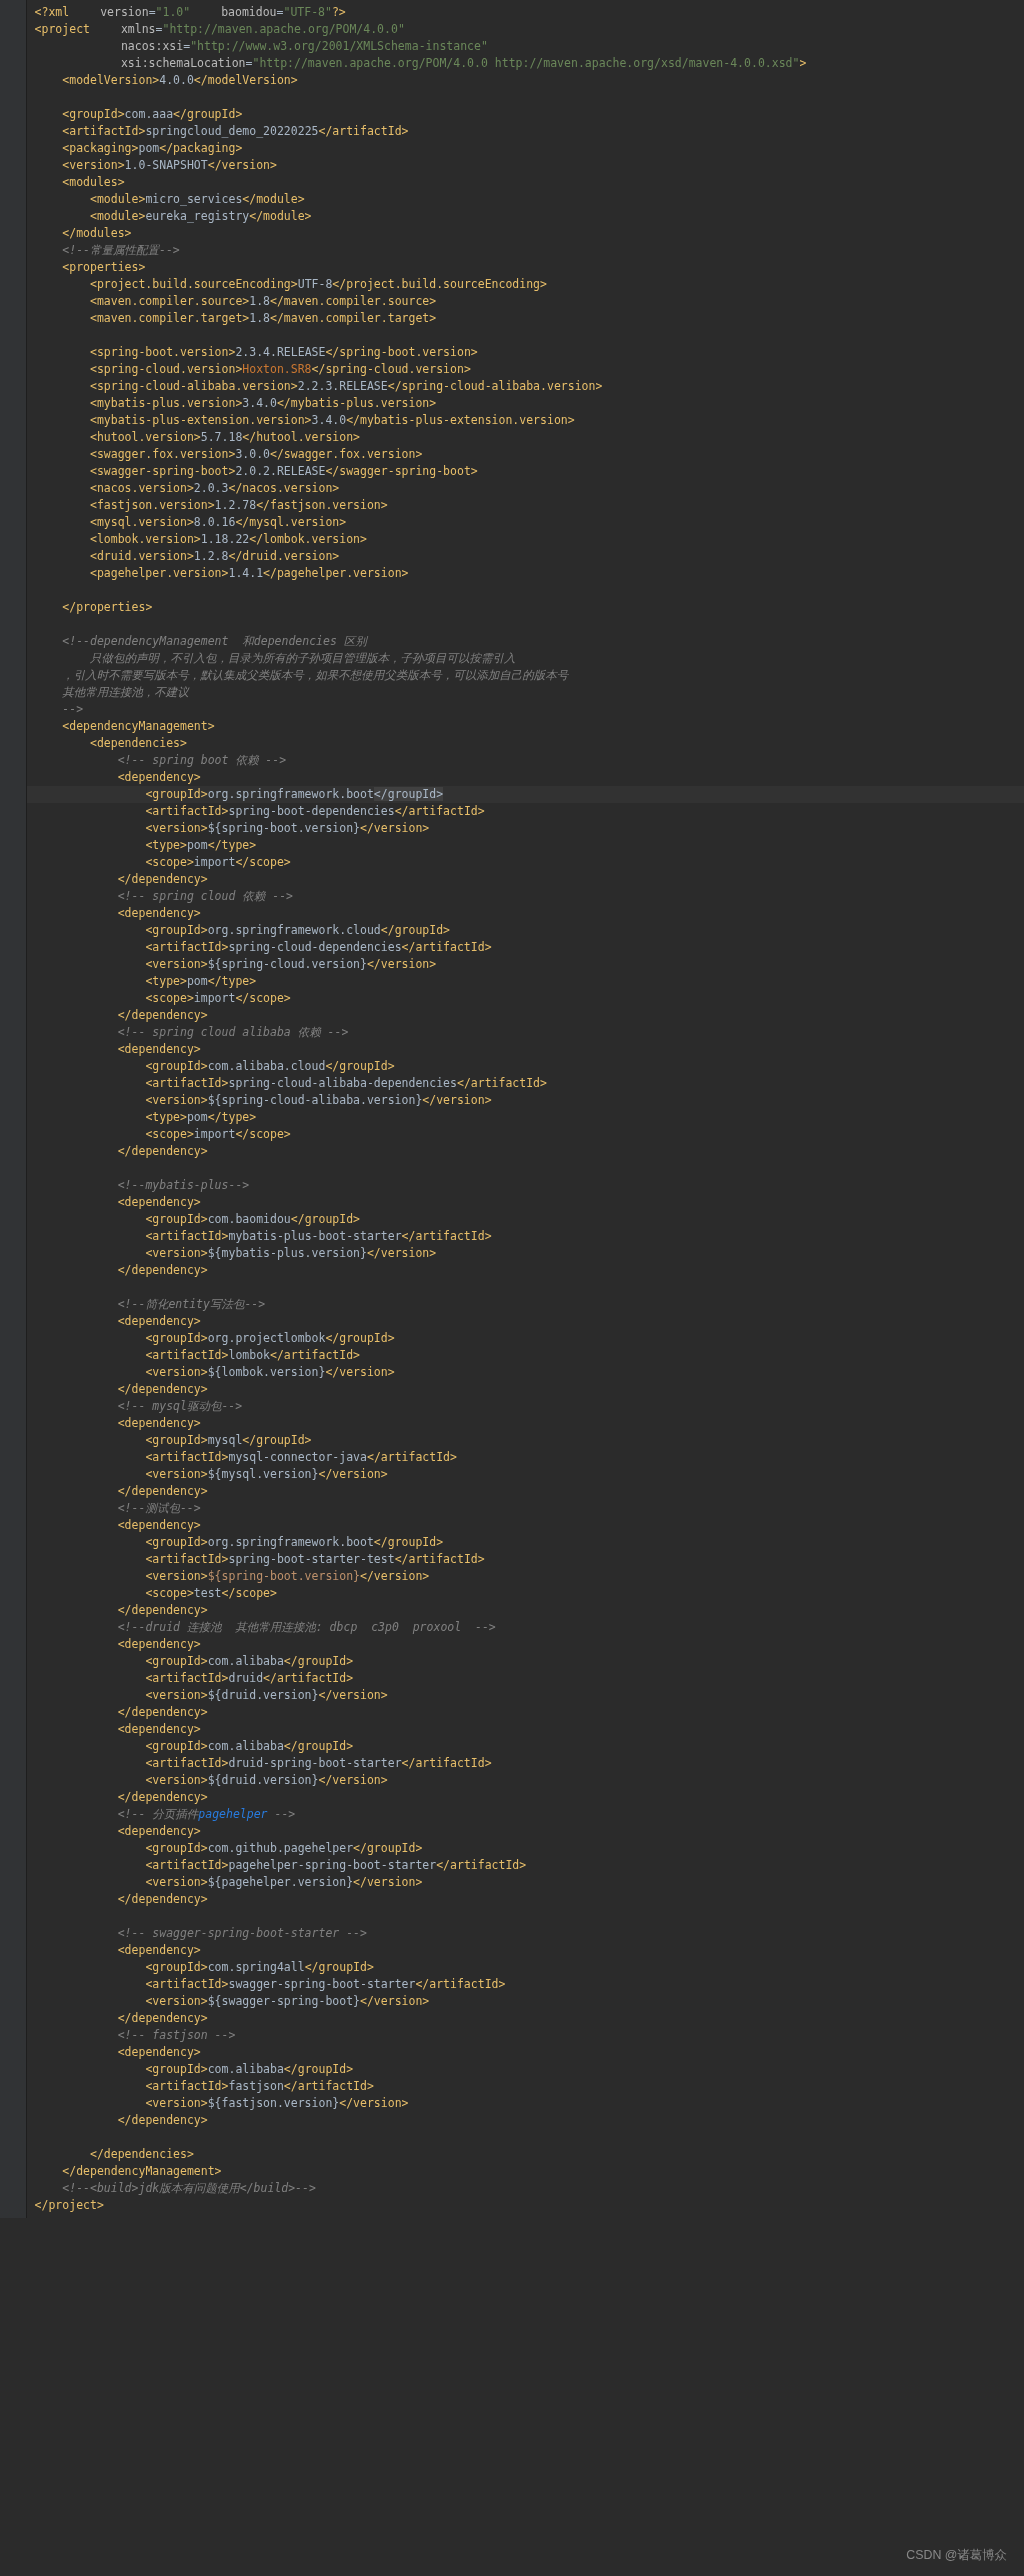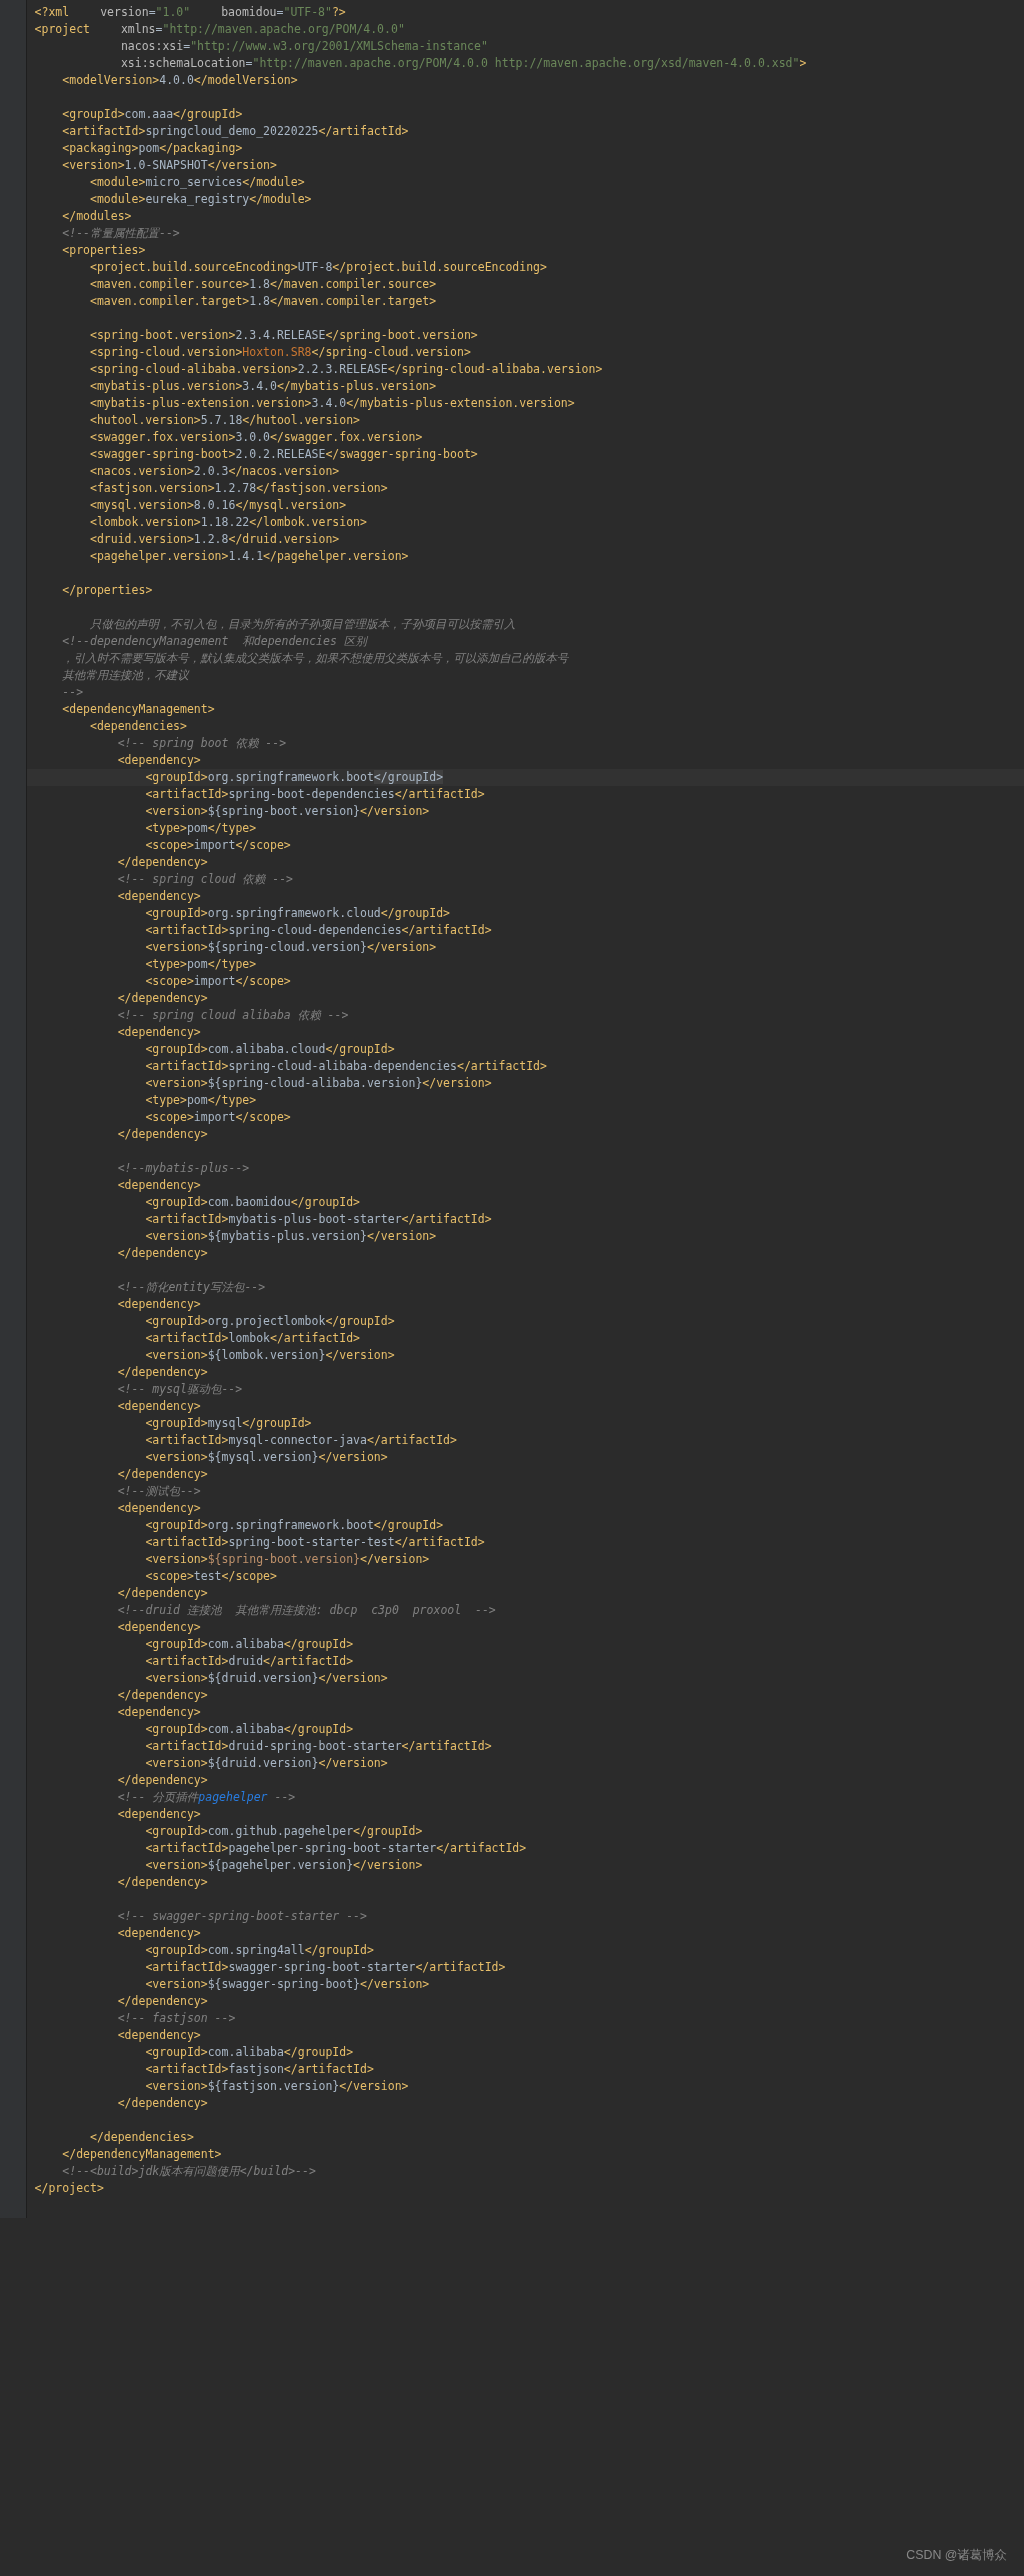--- a/index.html
+++ b/index.html
@@ -191,20 +191,21 @@
     <div class="line"><span class="tag">&lt;?xml</span> <span class="attr-name">version</span>=<span class="attr-val">"1.0"</span> <span class="attr-name">baomidou</span>=<span class="attr-val">"UTF-8"</span><span class="tag">?&gt;</span></div>
     <div class="line"><span class="tag">&lt;project</span> <span class="attr-name">xmlns</span>=<span class="attr-val">"http://maven.apache.org/POM/4.0.0"</span></div>
     <div class="line">         <span class="attr-name">nacos:xsi</span>=<span class="attr-val">"http://www.w3.org/2001/XMLSchema-instance"</span></div>
     <div class="line">         <span class="attr-name">xsi:schemaLocation</span>=<span class="attr-val">"http://maven.apache.org/POM/4.0.0 http://maven.apache.org/xsd/maven-4.0.0.xsd"</span><span class="tag">&gt;</span></div>
     <div class="line">    <span class="tag">&lt;modelVersion&gt;</span>4.0.0<span class="tag">&lt;/modelVersion&gt;</span></div>
     <div class="line"></div>
     <div class="line">    <span class="tag">&lt;groupId&gt;</span>com.aaa<span class="tag">&lt;/groupId&gt;</span></div>
     <div class="line">    <span class="tag">&lt;artifactId&gt;</span>springcloud_demo_20220225<span class="tag">&lt;/artifactId&gt;</span></div>
     <div class="line">    <span class="tag">&lt;packaging&gt;</span>pom<span class="tag">&lt;/packaging&gt;</span></div>
     <div class="line">    <span class="tag">&lt;version&gt;</span>1.0-SNAPSHOT<span class="tag">&lt;/version&gt;</span></div>
+    <div class="line">    <span class="tag">&lt;modules&gt;</span></div>
     <div class="line">        <span class="tag">&lt;module&gt;</span>micro_services<span class="tag">&lt;/module&gt;</span></div>
     <div class="line">        <span class="tag">&lt;module&gt;</span>eureka_registry<span class="tag">&lt;/module&gt;</span></div>
     <div class="line">    <span class="tag">&lt;/modules&gt;</span></div>
     <div class="line">    <span class="comment">&lt;!--常量属性配置--&gt;</span></div>
     <div class="line">    <span class="tag">&lt;properties&gt;</span></div>
     <div class="line">        <span class="tag">&lt;project.build.sourceEncoding&gt;</span>UTF-8<span class="tag">&lt;/project.build.sourceEncoding&gt;</span></div>
     <div class="line">        <span class="tag">&lt;maven.compiler.source&gt;</span>1.8<span class="tag">&lt;/maven.compiler.source&gt;</span></div>
     <div class="line">        <span class="tag">&lt;maven.compiler.target&gt;</span>1.8<span class="tag">&lt;/maven.compiler.target&gt;</span></div>
     <div class="line"></div>
     <div class="line">        <span class="tag">&lt;spring-boot.version&gt;</span>2.3.4.RELEASE<span class="tag">&lt;/spring-boot.version&gt;</span></div>
@@ -217,22 +218,22 @@
     <div class="line">        <span class="tag">&lt;swagger-spring-boot&gt;</span>2.0.2.RELEASE<span class="tag">&lt;/swagger-spring-boot&gt;</span></div>
     <div class="line">        <span class="tag">&lt;nacos.version&gt;</span>2.0.3<span class="tag">&lt;/nacos.version&gt;</span></div>
     <div class="line">        <span class="tag">&lt;fastjson.version&gt;</span>1.2.78<span class="tag">&lt;/fastjson.version&gt;</span></div>
     <div class="line">        <span class="tag">&lt;mysql.version&gt;</span>8.0.16<span class="tag">&lt;/mysql.version&gt;</span></div>
     <div class="line">        <span class="tag">&lt;lombok.version&gt;</span>1.18.22<span class="tag">&lt;/lombok.version&gt;</span></div>
     <div class="line">        <span class="tag">&lt;druid.version&gt;</span>1.2.8<span class="tag">&lt;/druid.version&gt;</span></div>
     <div class="line">        <span class="tag">&lt;pagehelper.version&gt;</span>1.4.1<span class="tag">&lt;/pagehelper.version&gt;</span></div>
     <div class="line"></div>
     <div class="line">    <span class="tag">&lt;/properties&gt;</span></div>
     <div class="line"></div>
+    <div class="line">    <span class="comment">&lt;!--dependencyManagement  和dependencies 区别</span></div>
     <div class="line">        <span class="comment">只做包的声明，不引入包，目录为所有的子孙项目管理版本，子孙项目可以按需引入</span></div>
-    <div class="line">    <span class="comment">&lt;!--dependencyManagement  和dependencies 区别</span></div>
     <div class="line">    <span class="comment">，引入时不需要写版本号，默认集成父类版本号，如果不想使用父类版本号，可以添加自己的版本号</span></div>
     <div class="line">    <span class="comment">其他常用连接池，不建议</span></div>
     <div class="line">    <span class="comment">--&gt;</span></div>
     <div class="line">    <span class="tag">&lt;dependencyManagement&gt;</span></div>
     <div class="line">        <span class="tag">&lt;dependencies&gt;</span></div>
     <div class="line">            <span class="comment">&lt;!-- spring boot 依赖 --&gt;</span></div>
     <div class="line">            <span class="tag">&lt;dependency&gt;</span></div>
     <div class="line highlighted">                <span class="tag">&lt;groupId&gt;</span>org.springframework.boot<span class="tag highlight-attr">&lt;/groupId&gt;</span></div>
     <div class="line">                <span class="tag">&lt;artifactId&gt;</span>spring-boot-dependencies<span class="tag">&lt;/artifactId&gt;</span></div>
     <div class="line">                <span class="tag">&lt;version&gt;</span>${spring-boot.version}<span class="tag">&lt;/version&gt;</span></div>

